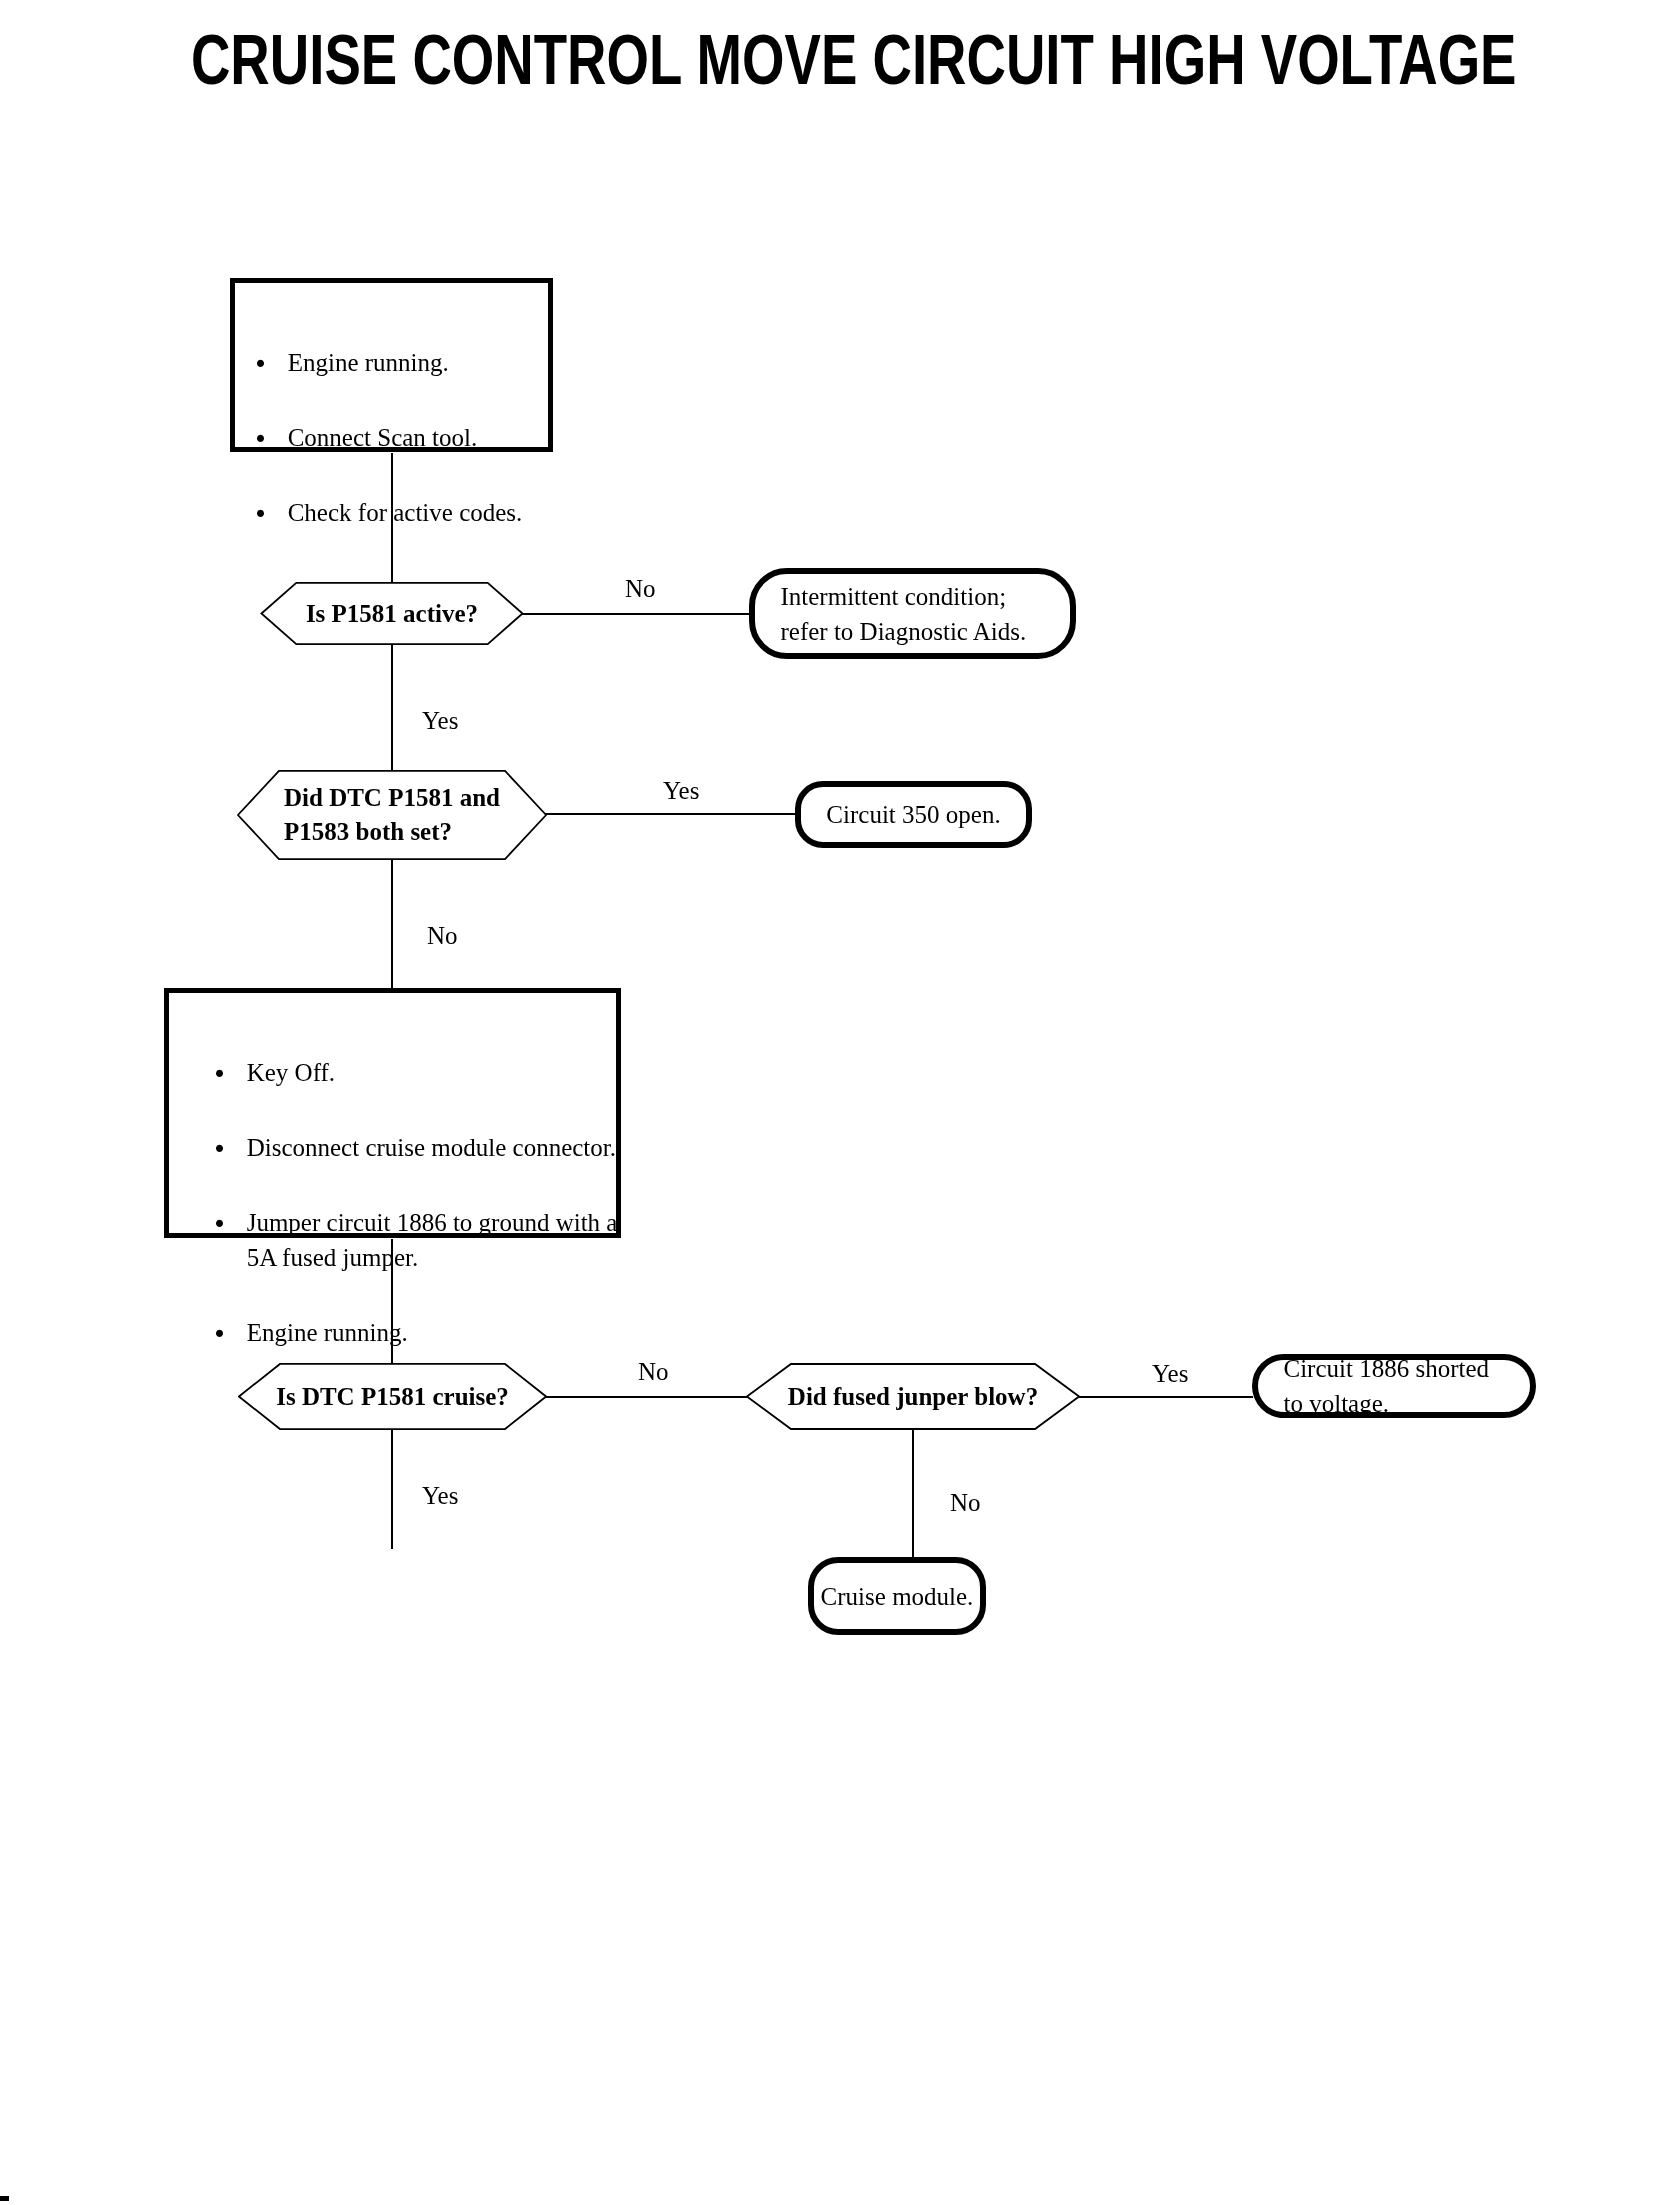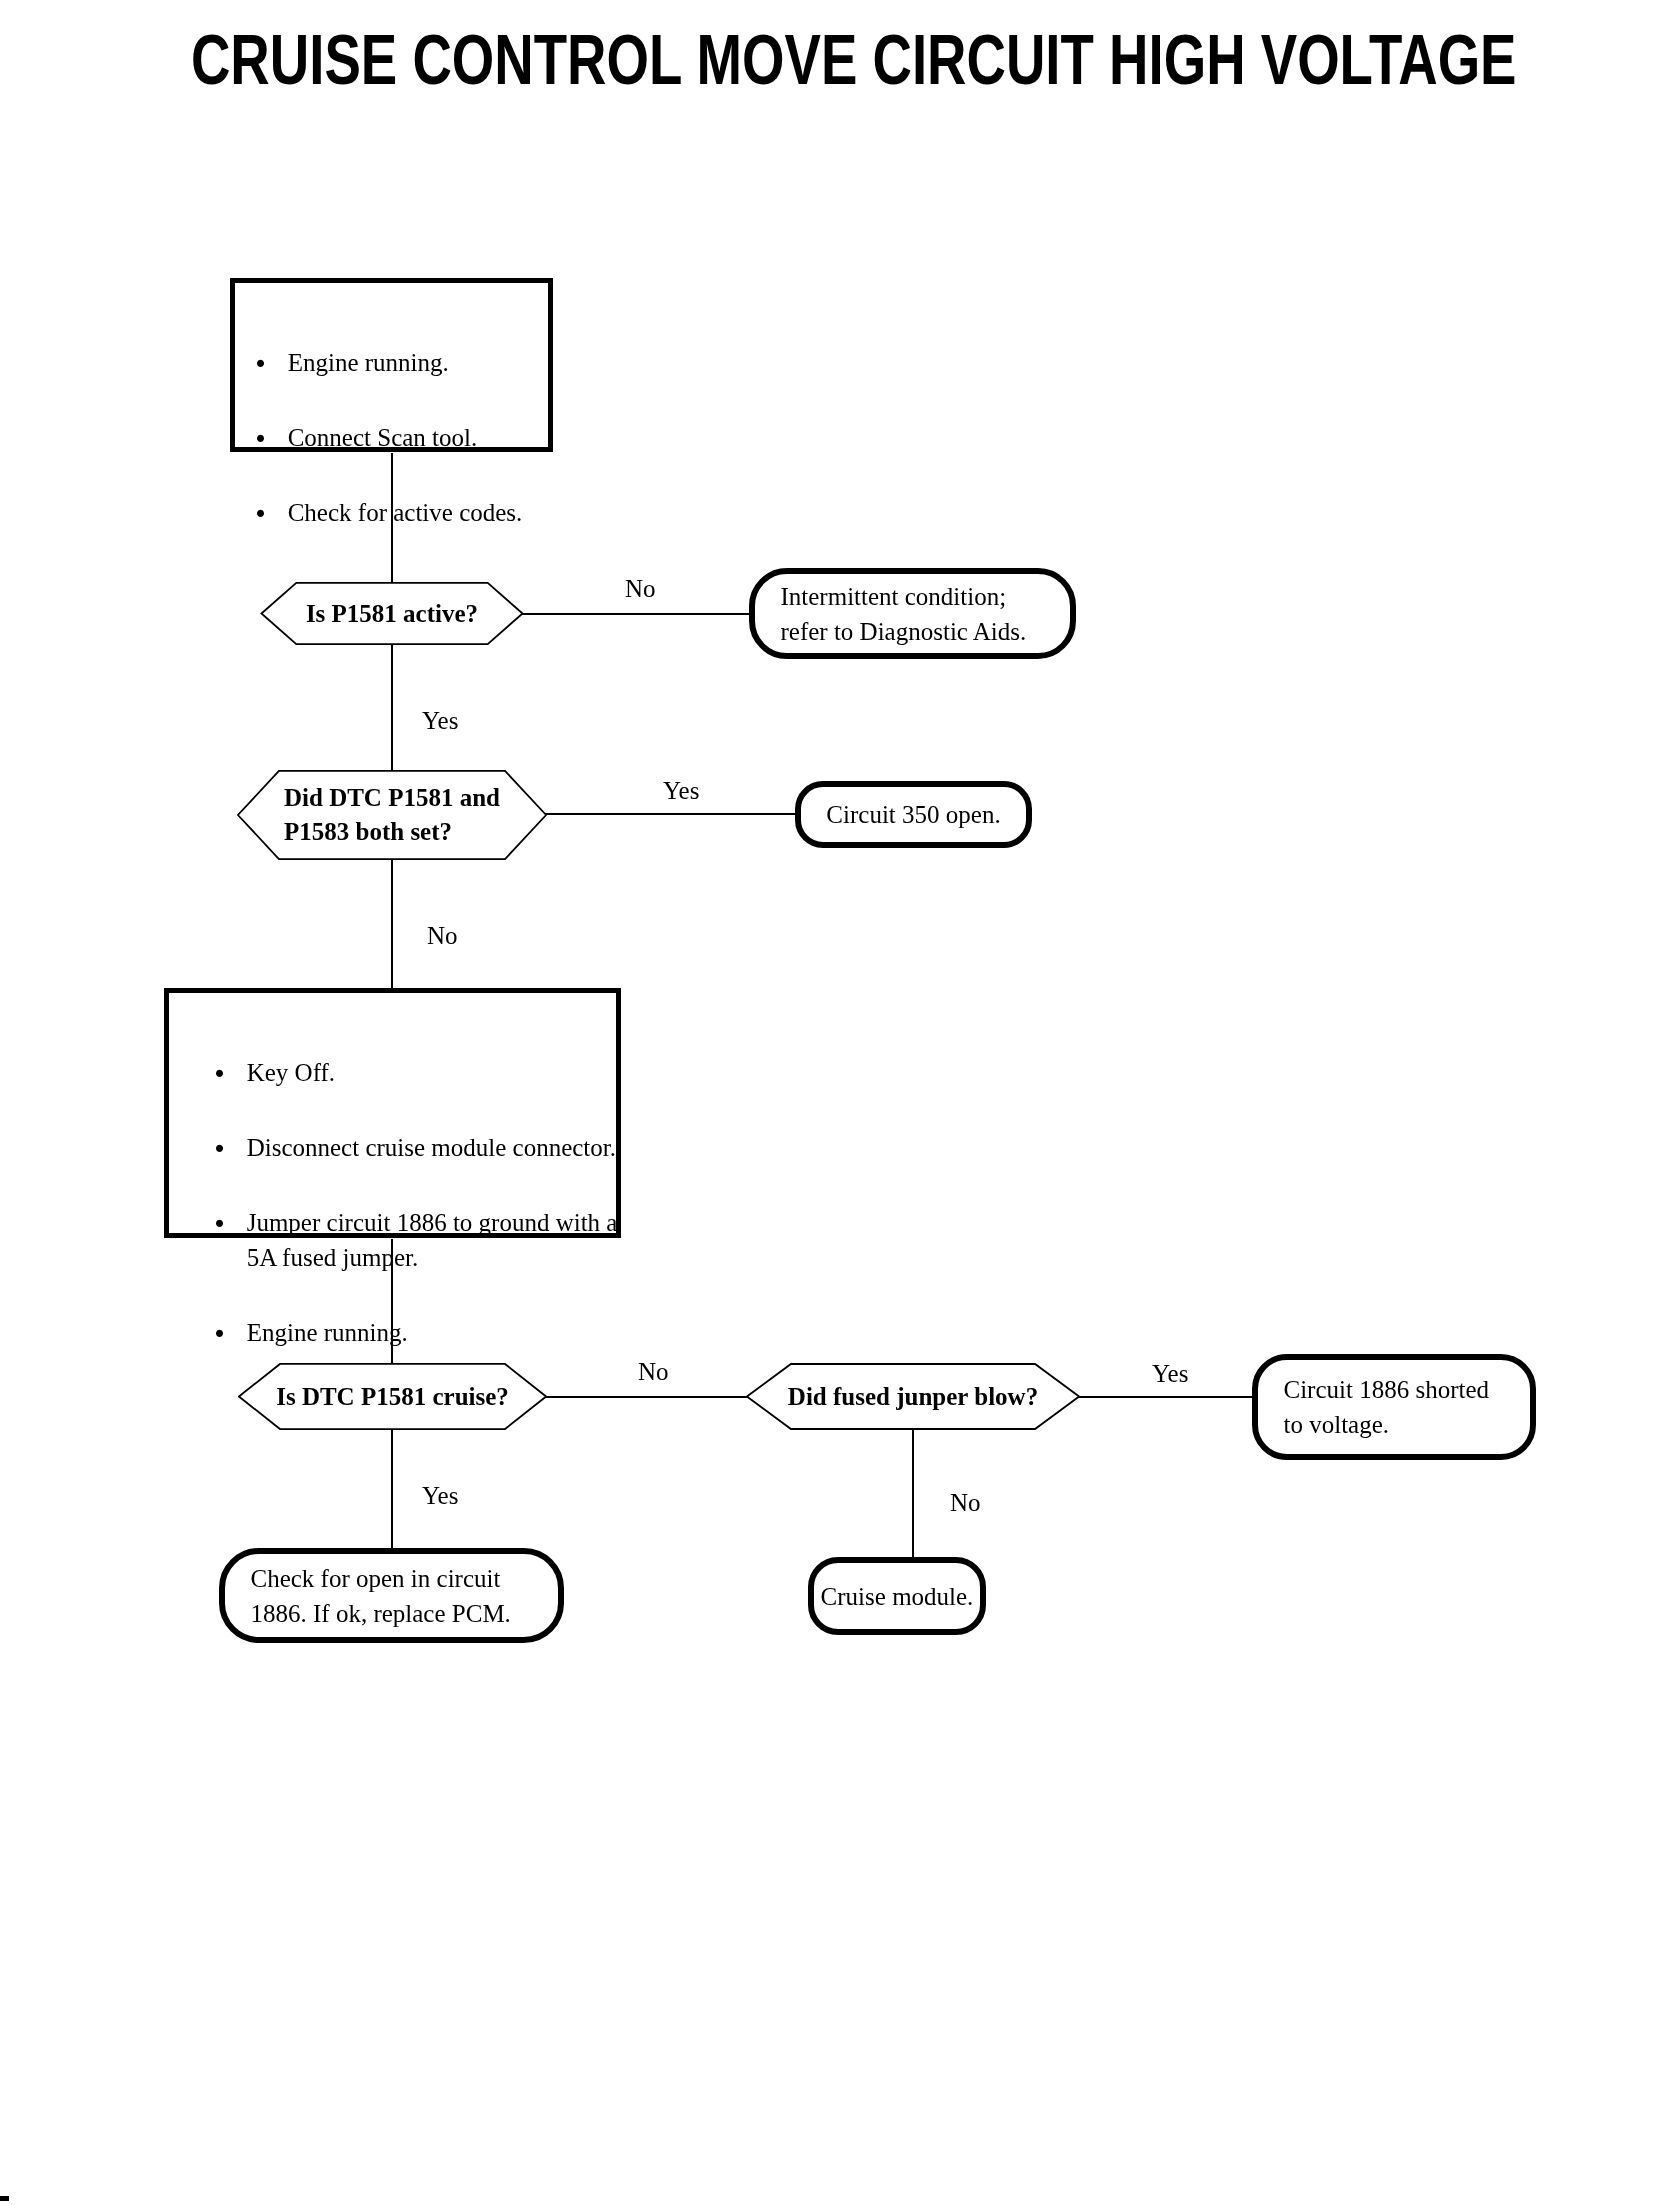--- a/index.html
+++ b/index.html
@@ -60,21 +60,21 @@
   #prep1 { left:230px; top:278px;  width:323px; height:174px; }
   #prep2 { left:164px; top:988px; width:457px; height:250px;padding-left:25px; }
 
   #d1 { left:260px;  top:582px;  width:264px; height:63px; }
   #d2 { left:237px;  top:770px; width:310px; height:90px; }
   #d3 { left:238px;  top:1363px; width:309px; height:67px; }
   #d4 { left:746px; top:1363px; width:334px; height:67px; }
 
   #t1 { left:749px; top:568px;  width:327px; height:91px; border-radius:38px; }
   #t2 { left:795px; top:781px; width:237px; height:67px; border-radius:28px; }
-  #t3 { left:1252px; top:1354px; width:284px; height:106px; border-radius:35px; }
+  #t3 { left:1252px; top:1354px; width:284px; height:64px; border-radius:35px; }
   #t4 { left:219px;  top:1548px; width:345px; height:95px; border-radius:40px; }
   #t5 { left:808px; top:1557px; width:178px; height:78px; border-radius:30px; }
 
   #c1  { left:391px;  top:453px;  width:1.8px;   height:130px; }
   #c2  { left:522px;  top:613px; width:229px; height:1.8px;  }
   #c3  { left:391px;  top:644px; width:1.8px;   height:127px; }
   #c4  { left:545px;  top:813px; width:251px; height:1.8px;  }
   #c5  { left:391px;  top:858px; width:1.8px;   height:131px; }
   #c6  { left:391px;  top:1239px; width:1.8px;   height:126px; }
   #c7  { left:545px;  top:1396px; width:203px; height:1.8px;  }
@@ -202,26 +202,20 @@
     </div>
   </div>
 
   <div class="terminal left" id="t3">
     <div class="lines">
       <span class="ln">Circuit 1886 shorted</span>
       <span class="ln">to voltage.</span>
     </div>
   </div>
 
-  <div class="terminal left" id="t4">
-    <div class="lines">
-      <span class="ln">Check for open in circuit</span>
-      <span class="ln">1886. If ok, replace PCM.</span>
-    </div>
-  </div>
 
   <div class="terminal center" id="t5">
     <div class="lines">
       <span class="ln">Cruise module.</span>
     </div>
   </div>
 
   <div id="artifact"></div>
 
 </div>

